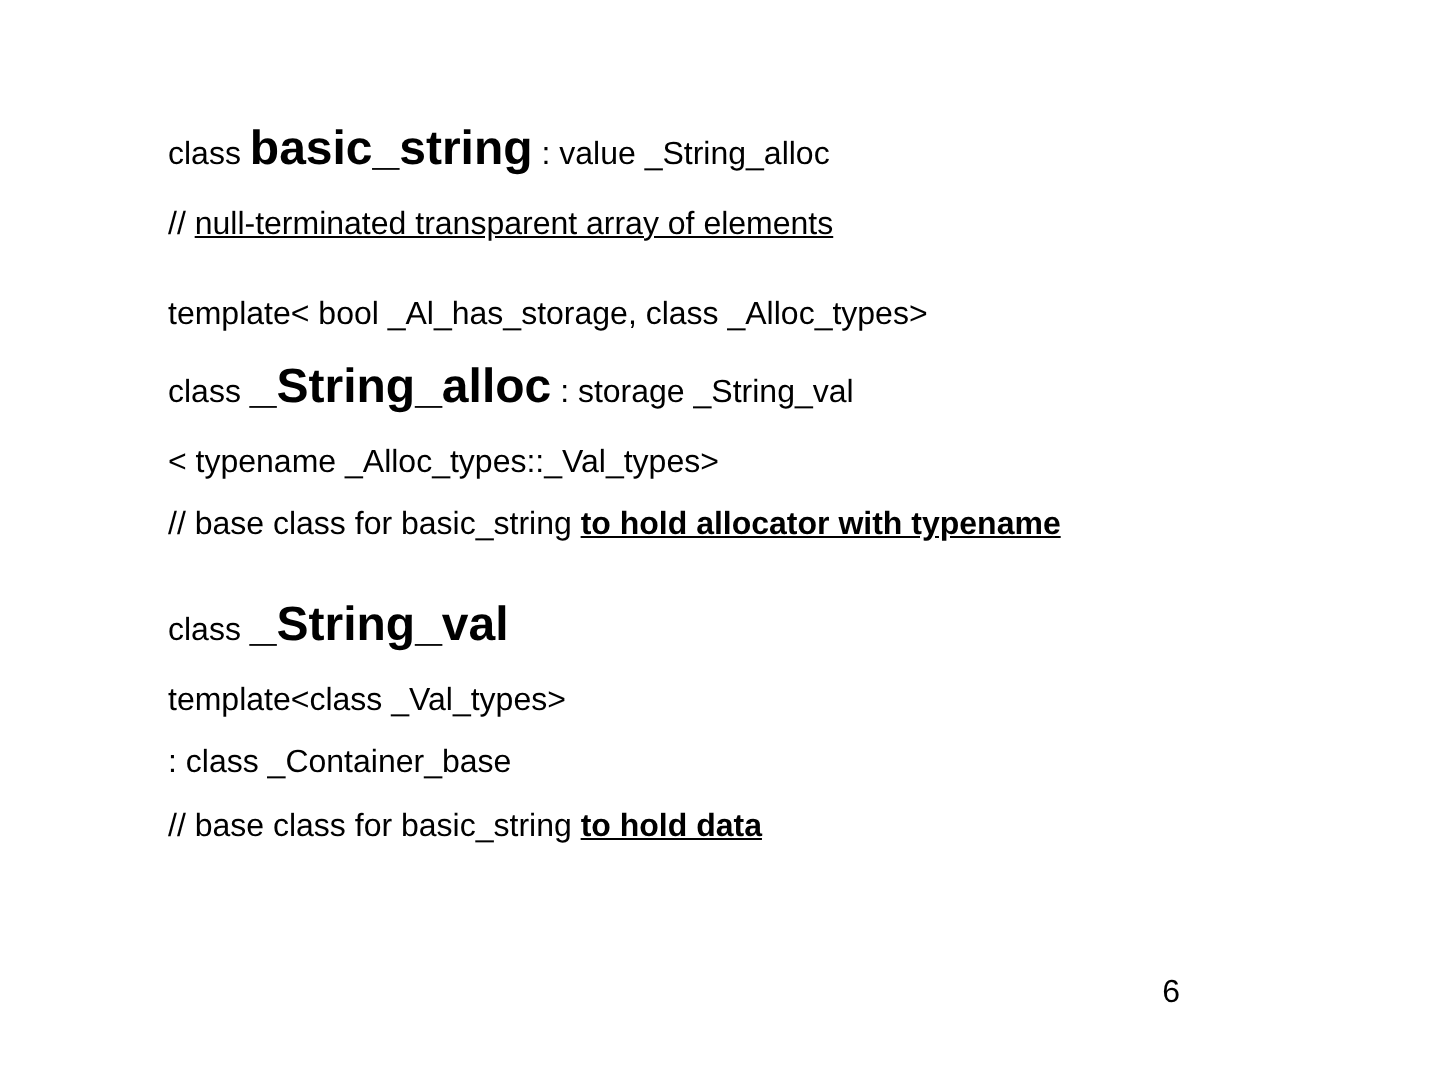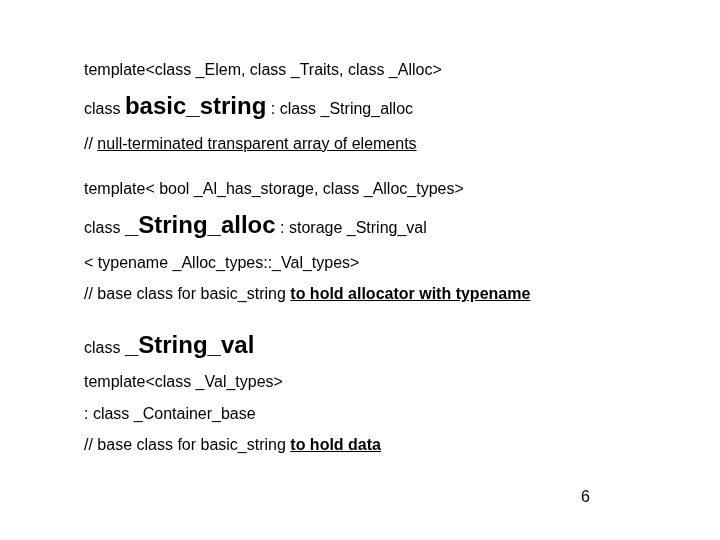--- a/index.html
+++ b/index.html
@@ -35,24 +35,21 @@
     bottom: 34px;
     font-size: 16px;
   }
 </style>
 </head>
 <body>
 
 <div class="content">
 
   <div class="line">
-    <span>template</span><span>&lt;class _Elem,  class _Traits, class _Alloc&gt;</span>
-  </div>
-  <div class="line">
-    <span>class </span><span class="b big">basic_string</span><span> : class _String_alloc</span>
+    <span>class </span><span class="b big">basic_string</span><span> : value _String_alloc</span>
   </div>
   <div class="line">
     <span>// </span><span class="u">null-terminated transparent array of elements</span>
   </div>
 
   <div class="gap"></div>
 
   <div class="line">
     <span>template</span><span>&lt; bool _Al_has_storage, class  _Alloc_types&gt;</span>
   </div>

